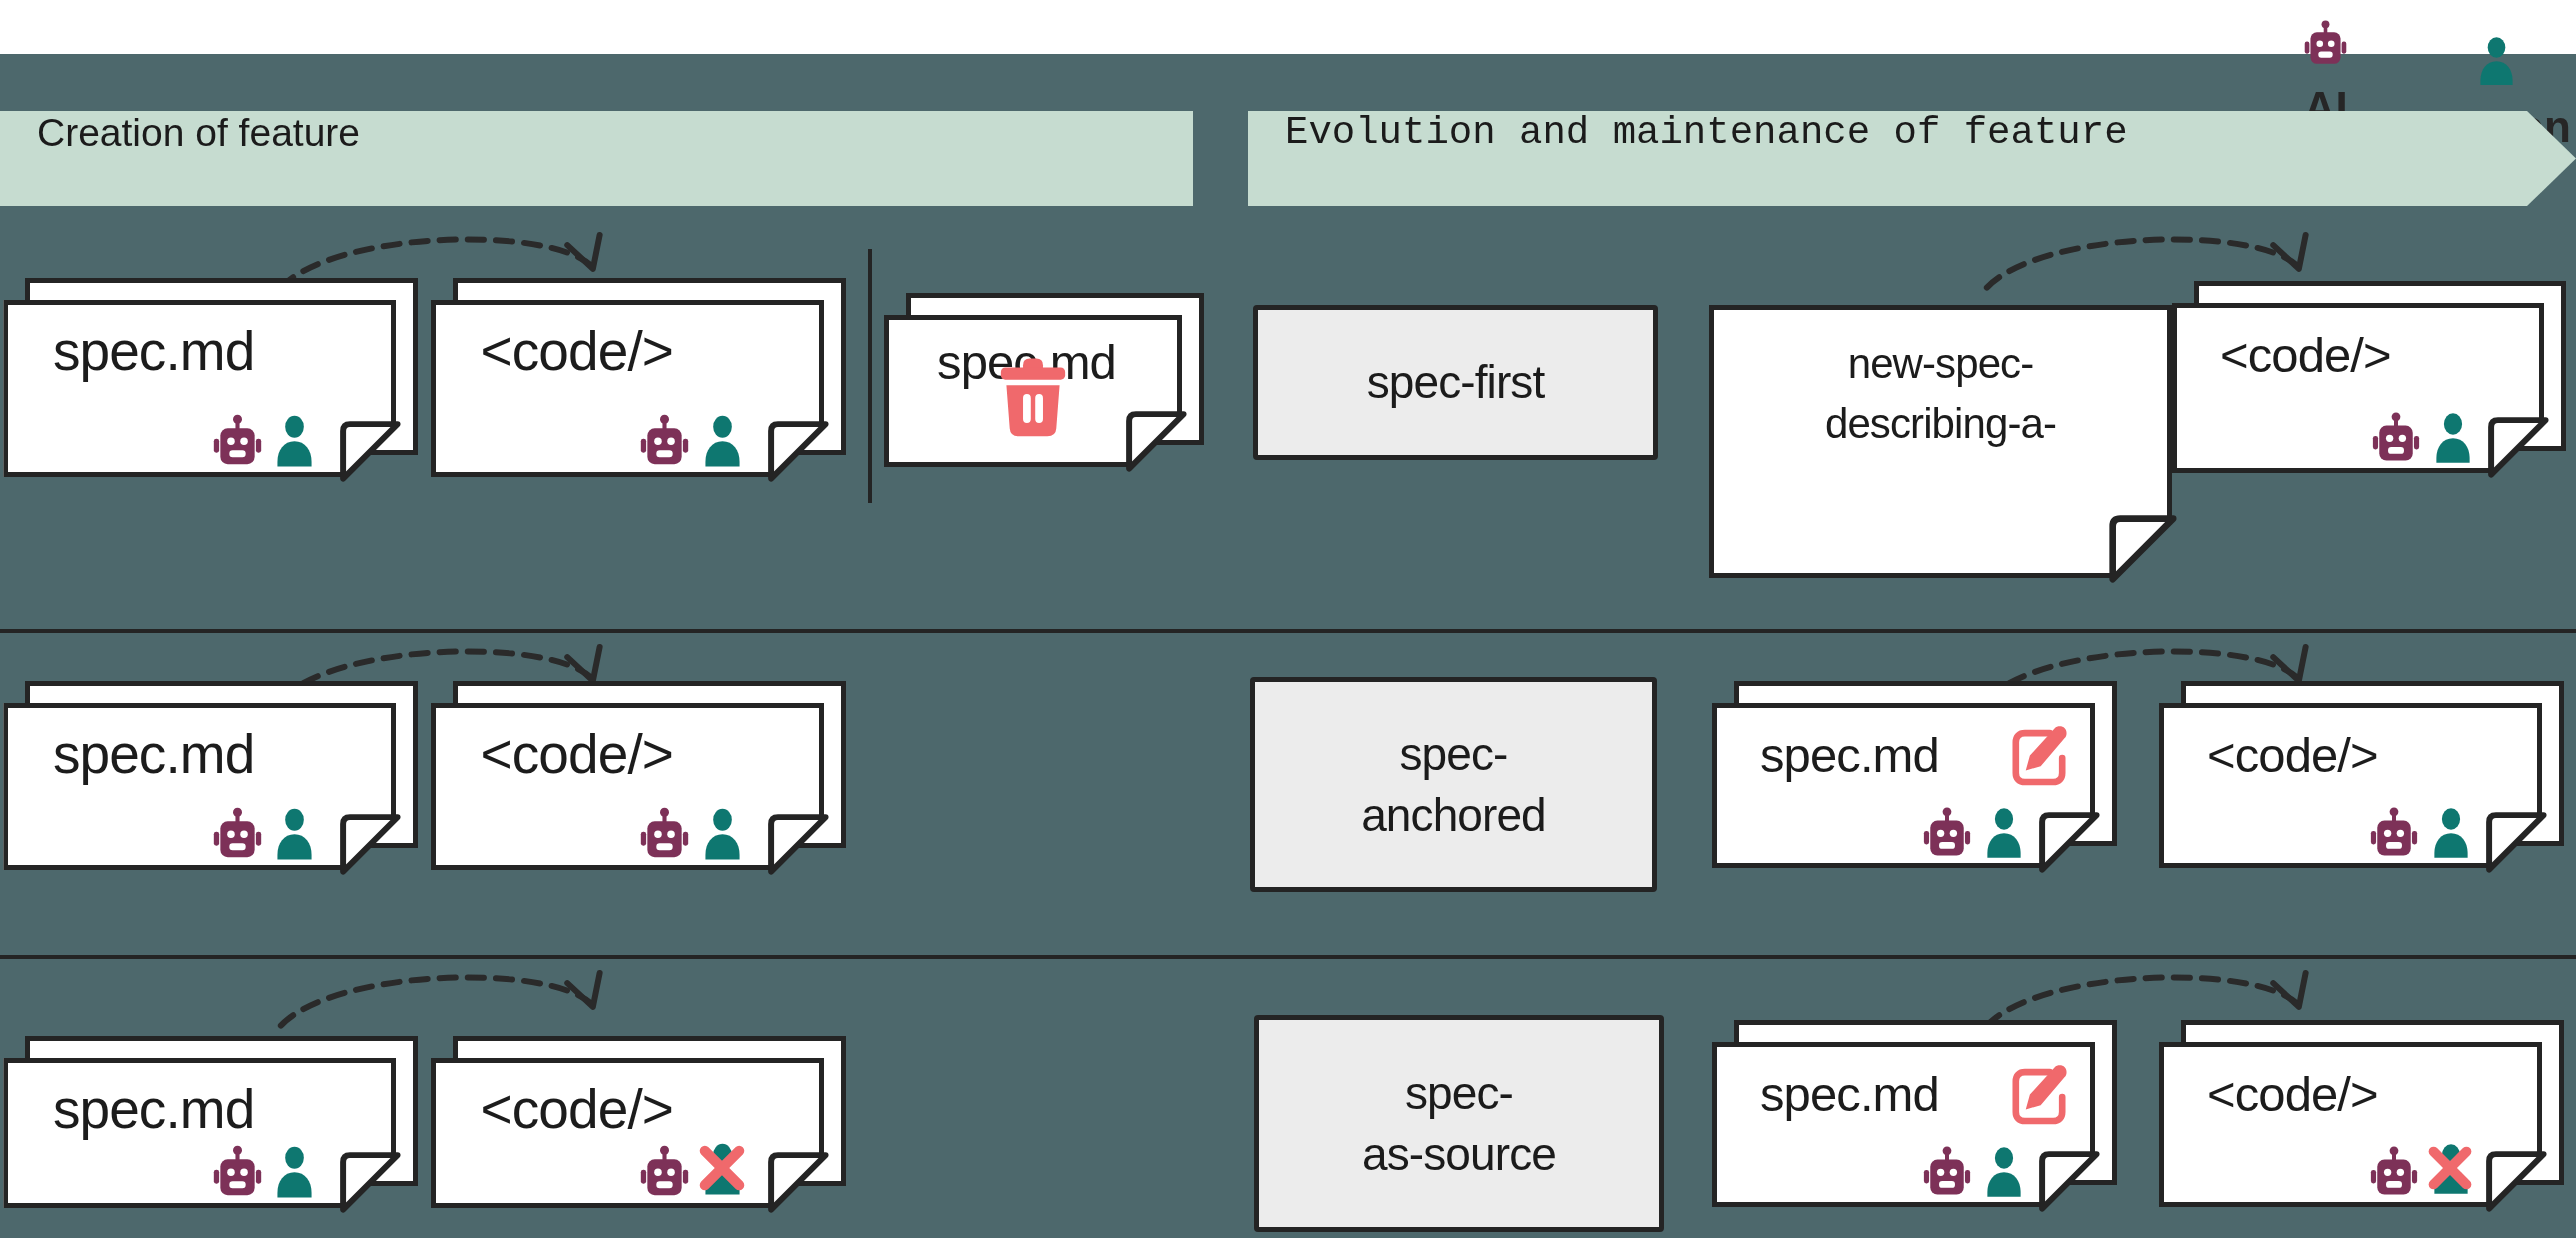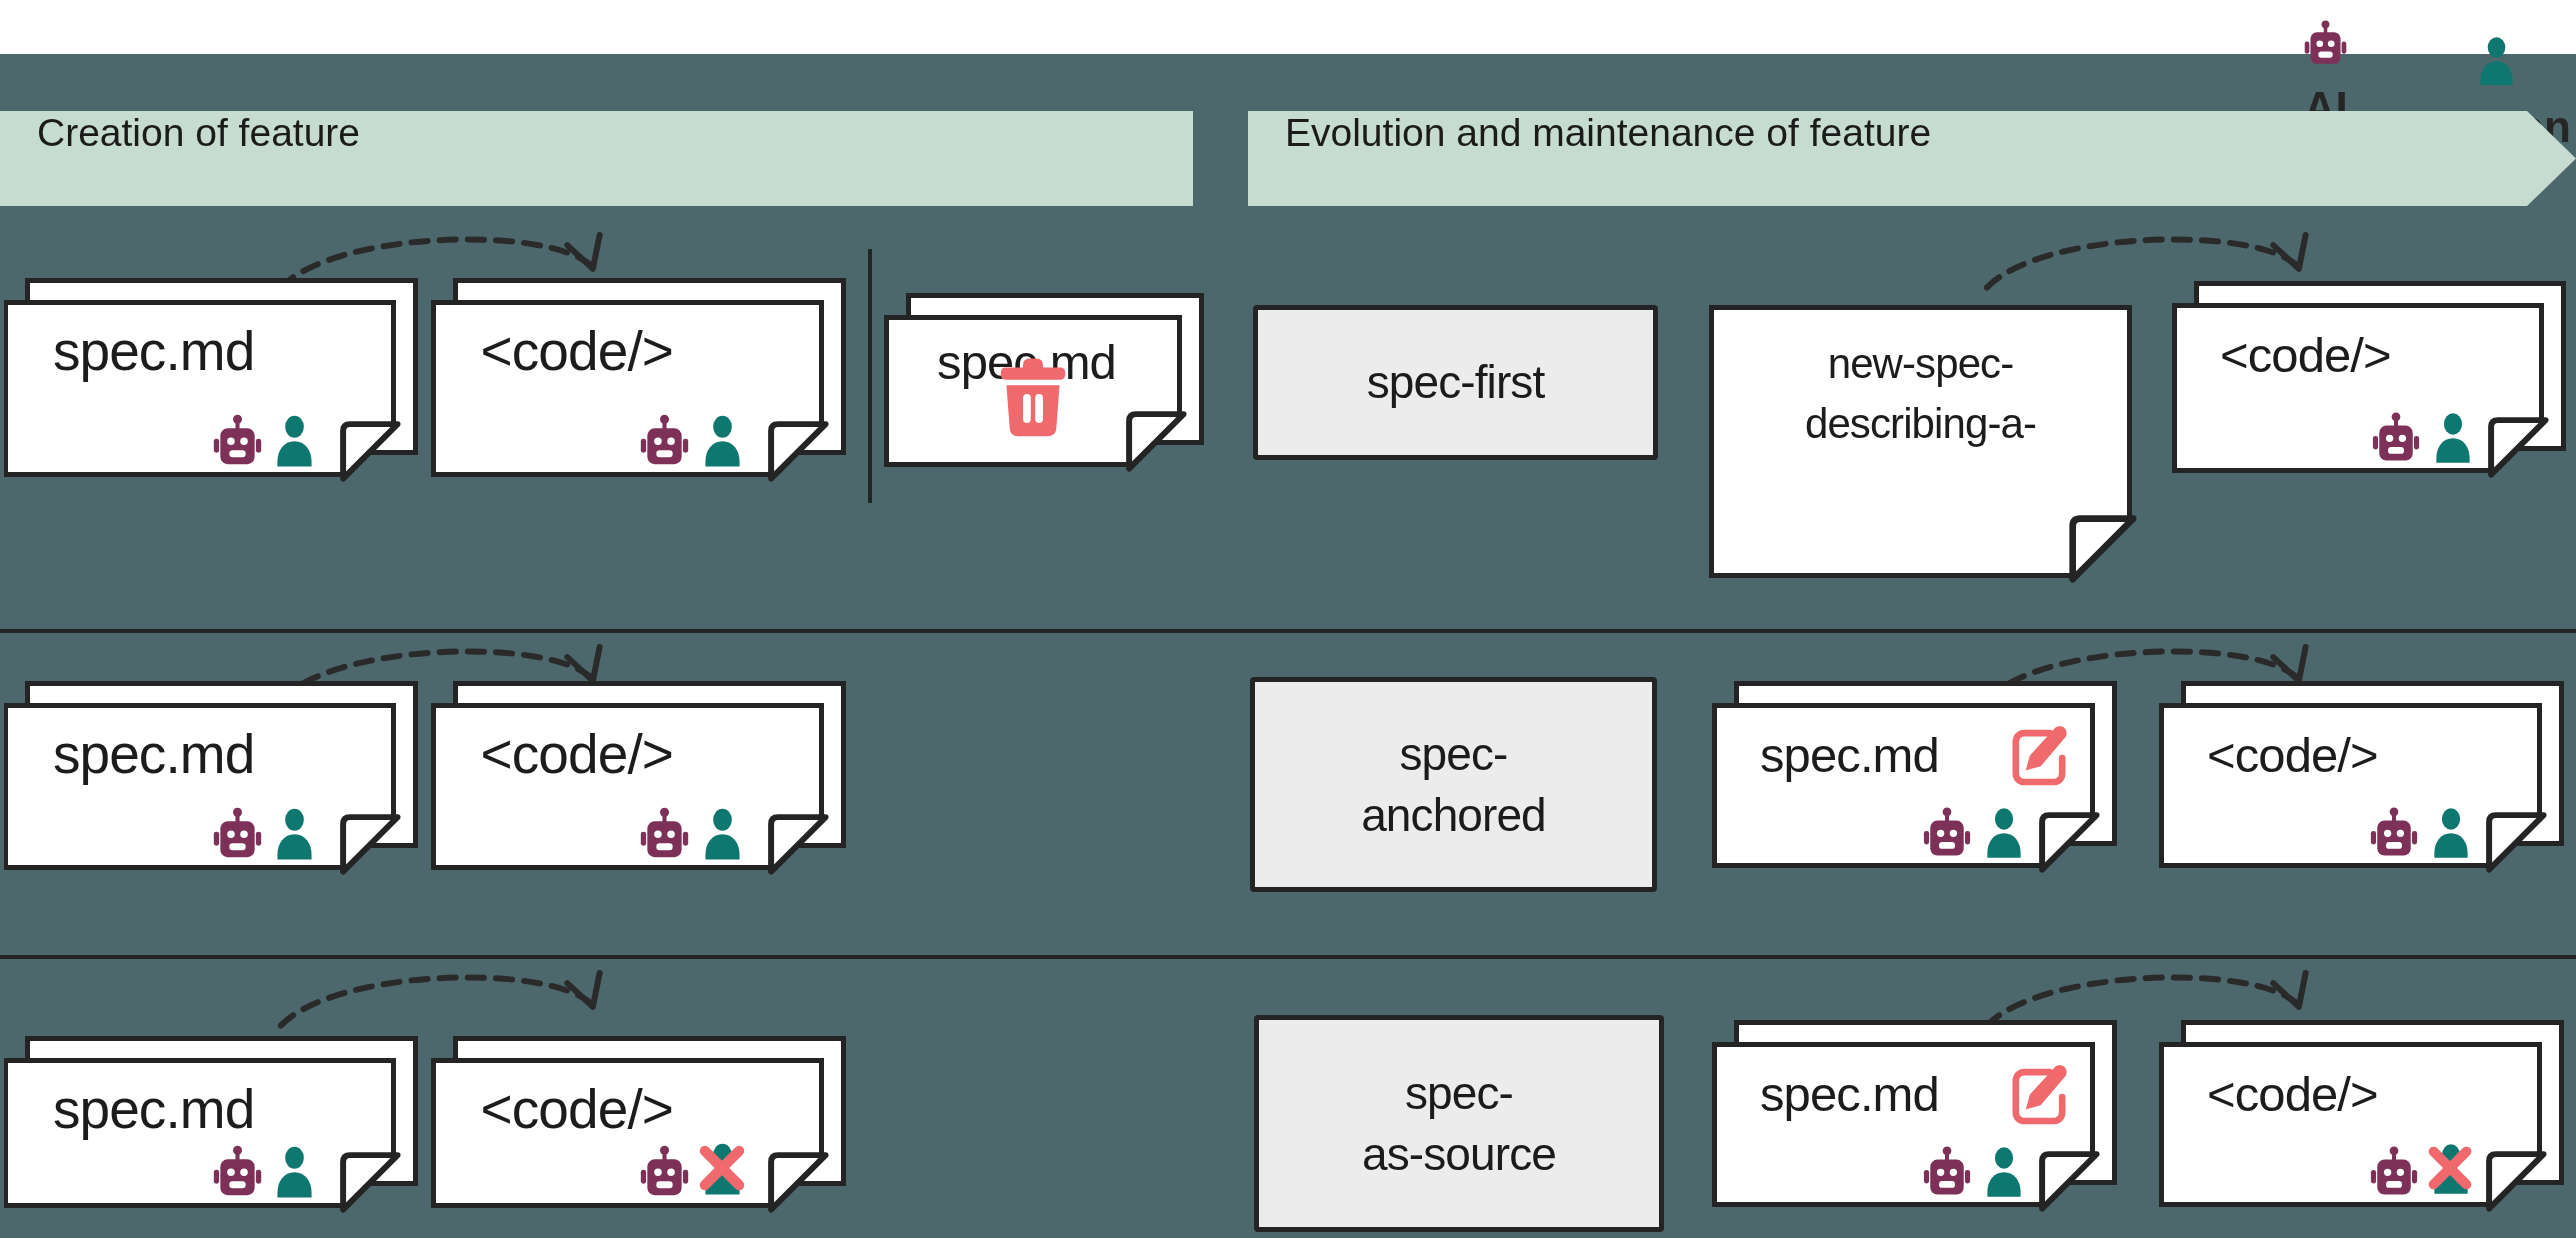--- a/index.html
+++ b/index.html
@@ -9,21 +9,21 @@
 
   
   .legend{position:absolute;top:0px;right:5.1px;display:flex;align-items:center;gap:19px;
           font-size:44px;font-weight:600;color:#262626;}
   .legend .grp{display:flex;align-items:center;gap:17px;flex-direction:column;}
   .legend .grp+.grp{margin-left:55px;margin-top:36px;}
 
   
   .banner{position:absolute;top:111px;height:95px;background:#c6dcd0;display:flex;align-items:flex-start;
           font-size:39px;font-weight:500;color:#1b1b1b;padding-left:37px;box-sizing:border-box;}
-  .banner.right{clip-path:polygon(0 0,calc(100% - 49px) 0,100% 50%,calc(100% - 49px) 100%,0 100%);}
+  .banner.right{clip-path:polygon(0 0,calc(100% - 49px) 0,100% 50%,calc(100% - 49px) 100%,0 100%);font-family:Liberation Mono, monospace;}
 
   
   .hline{position:absolute;left:0;width:2576px;height:4.3px;background:#242424;}
   .vline{position:absolute;width:4.3px;background:#242424;}
 
   
   .arrow{position:absolute;}
   .arrow .arc{fill:none;stroke:#2a2a2a;stroke-width:7;stroke-dasharray:19 14;stroke-linecap:round;}
   .arrow .head{fill:none;stroke:#2a2a2a;stroke-width:7;stroke-linejoin:round;stroke-linecap:round;}
 
@@ -189,21 +189,21 @@
       <svg width="70" height="82" viewBox="0 0 62 74">
           <use href="#trashicon"></use>
         </svg>
     </span>
   </div>
 
   <div class="mode" style="left:1253px;top:305px;width:405px;height:155px;">
     <span>spec-first</span>
   </div>
 
-  <div class="doc" style="left:1709px;top:305px;width:423px;height:273px;">
+  <div class="doc" style="left:1709px;top:305px;width:423px;height:273px;padding-left:40px;">
     <div class="front" style="clip-path:polygon(0 0,100% 0,100% calc(100% - 60px),calc(100% - 60px) 100%,0 100%);"></div>
     <svg class="flap" style="width:70px;height:70px;" viewBox="0 0 74 74">
         <path d="M6,70 V14 Q6,6 14,6 H70 Z"></path>
       </svg>
     <div class="doc-center">
       <div>new-spec-</div>
       <div>describing-a-</div>
     </div>
   </div>
 

